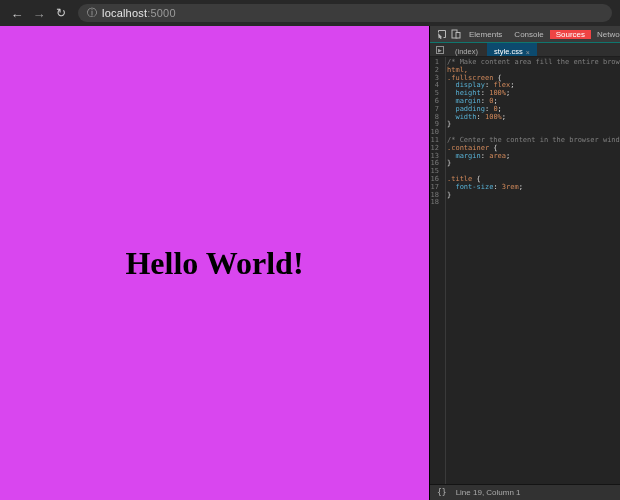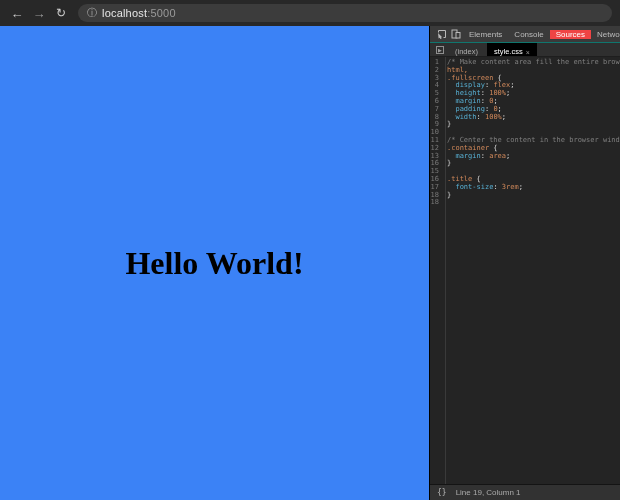--- a/index.html
+++ b/index.html
@@ -16,21 +16,21 @@
   .nav-btn.dim { color:#9a9a9a; }
   .nav-btn.reload { font-size:12px; }
   .url-bar { flex:1; height:18px; margin-left:4px; background:#3c3c3c; border-radius:9px;
              display:flex; align-items:center; padding:0 9px; gap:5px; }
   .info-glyph { color:#b0b0b0; font-size:10px; line-height:1; }
   .url-text { font-size:11px; color:#e6e6e6; letter-spacing:.2px; }
   .url-port { color:#9a9a9a; }
 
   
   .page { position:absolute; top:26px; left:0; width:429px; bottom:0;
-          background:#3b82f6; display:flex; }
+          background:#d946ef; display:flex; }
   .page h1 { margin:auto; font-family:"Liberation Serif", serif; font-weight:bold;
              font-size:32px; color:#000; }
 
   
   .devtools { position:absolute; top:26px; left:429px; right:0; bottom:0;
               background:#242424; border-left:1px solid #000;
               display:flex; flex-direction:column; }
 
   .dt-toolbar { height:17px; flex:0 0 17px; background:#3a3a3a; display:flex;
                 align-items:center; padding-left:5px; overflow:hidden;
@@ -43,21 +43,21 @@
 
   .dt-filetabs { height:14px; flex:0 0 14px; background:#2f2f2f; display:flex;
                  align-items:stretch; padding-left:4px; overflow:hidden; gap:2px;
                  border-bottom:1px solid #1e1e1e; }
   .nav-toggle { display:flex; align-items:center; justify-content:center;
                 width:12px; flex-shrink:0; }
   .nav-toggle .box { width:8px; height:8px; border:1px solid #8f8f8f; color:#9f9f9f;
                      font-size:5px; line-height:6px; text-align:center; }
   .file-tab { display:flex; align-items:flex-end; gap:3px; padding:0 7px;
               font-size:7.5px; color:#aeaeae; white-space:nowrap; }
-  .file-tab.active { background:#000000; color:#ffffff; }
+  .file-tab.active { background:#0c4a6e; color:#ffffff; }
   .file-tab .close { color:#9a9a9a; font-size:7px; }
 
   .dt-editor { flex:1 1 auto; position:relative; overflow:hidden;
                font-family:"DejaVu Sans Mono", monospace; font-size:7px;
                line-height:7.8px; padding-top:2px; }
   .dt-editor::before { content:""; position:absolute; left:15px; top:0; bottom:0;
                        width:1px; background:#3a3a3a; }
   .code-line { display:flex; white-space:pre; }
   .line-number { width:12px; flex-shrink:0; text-align:right; padding-right:3px;
                  color:#7a7a7a; }

